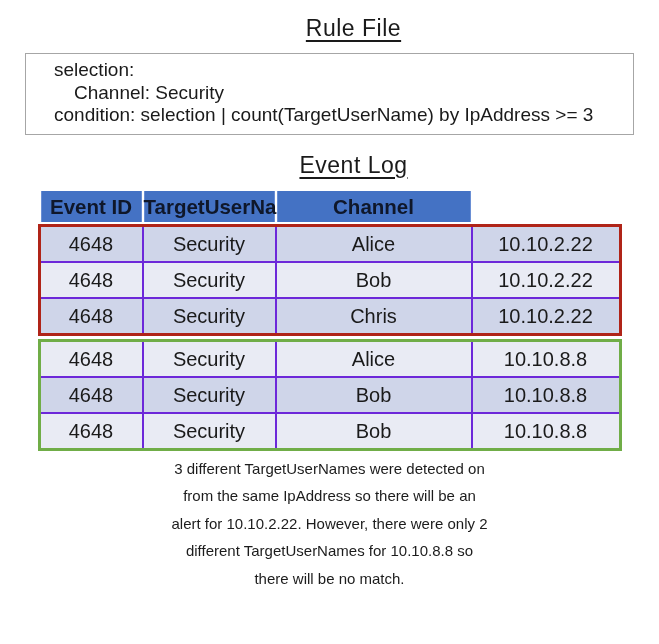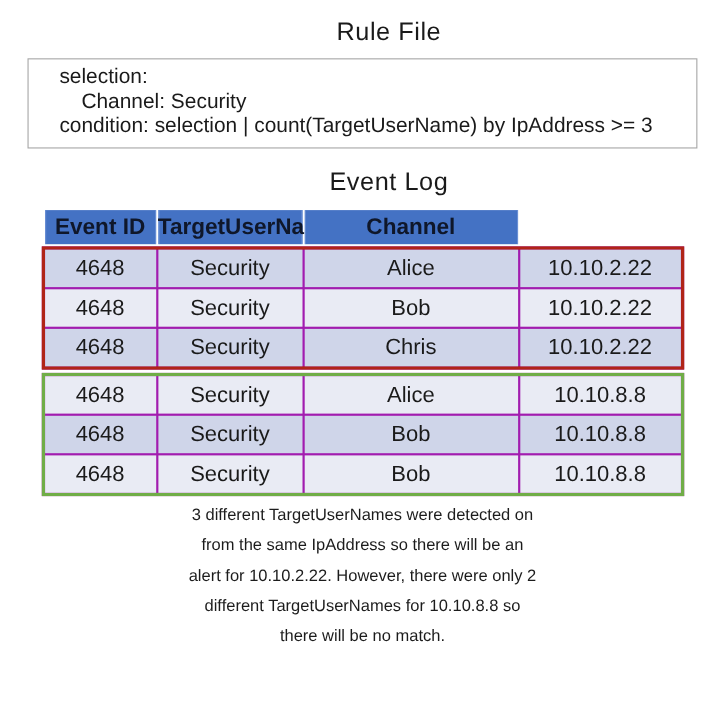--- a/index.html
+++ b/index.html
@@ -11,20 +11,21 @@
   }
   .page { width: 659px; height: 644px; position: relative; }
 
   
   .title {
     text-align: center;
     font-size: 23px;
     letter-spacing: 0.5px;
   }
   .title .u {
+    text-decoration: underline;
     text-underline-offset: 4px;
     text-decoration-thickness: 1.5px;
     margin-left: 48px;
   }
   .title-rule { padding-top: 15px; }
   .title-log  { margin-top: 17px; }
 
   
   .rule-box {
     margin: 11px 25px 0 25px;
@@ -51,21 +52,21 @@
     font-weight: bold;
     font-size: 20.5px;
     height: 31px;
     line-height: 31px;
     text-align: center;
     box-shadow: inset 1px 0 0 #6a8fd4, inset -1px 0 0 #6a8fd4;
   }
   .group {
     border: 3px solid;
     margin: 2px -3px 0 -3px;
-    background: #a21caf;
+    background: #6d28d9;
   }
   .group-red   { border-color: #B02418; }
   .group-green { border-color: #70AD47; margin-top: 3px; }
   .tr { margin-top: 2px; }
   .tr:first-child { margin-top: 0; }
   .td {
     height: 34px;
     line-height: 34px;
     text-align: center;
     font-size: 20px;

